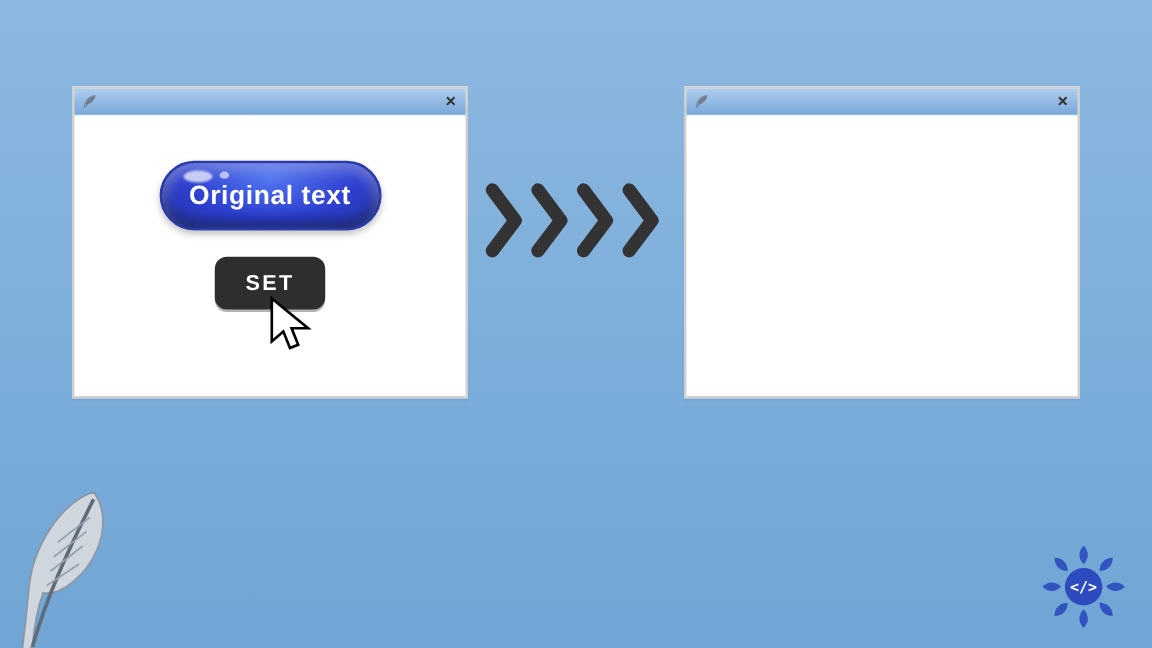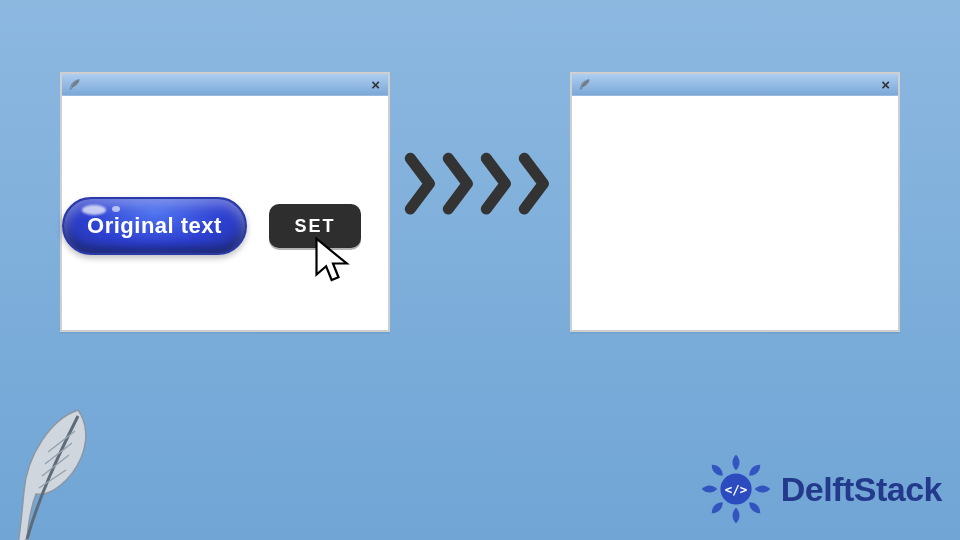--- a/index.html
+++ b/index.html
@@ -46,22 +46,23 @@
   .close-x {
     font-size: 15px;
     font-weight: bold;
     color: #333;
     line-height: 1;
     padding: 0 2px;
   }
   .window-body {
     flex: 1;
     display: flex;
-    align-items: center;
-    padding-top: 26px;
+    flex-direction: column;
+    align-items: center;
+    padding-top: 38px;
     gap: 22px;
     position: relative;
   }
   .pill-button {
     width: 185px;
     height: 58px;
     border-radius: 40px;
     background: radial-gradient(ellipse at 50% 25%, #4f74f0 0%, #2d3fd0 55%, #223399 100%);
     border: 2px solid #2a3aa8;
     box-shadow: inset 0 6px 12px rgba(255,255,255,0.35), inset 0 -6px 10px rgba(0,0,0,0.35), 0 3px 6px rgba(0,0,0,0.25);
@@ -250,14 +251,13 @@
           <path transform="rotate(180)" d="M0,-44 C6,-38 6,-30 0,-24 C-6,-30 -6,-38 0,-44 Z"></path>
           <path transform="rotate(225)" d="M0,-44 C6,-38 6,-30 0,-24 C-6,-30 -6,-38 0,-44 Z"></path>
           <path transform="rotate(270)" d="M0,-44 C6,-38 6,-30 0,-24 C-6,-30 -6,-38 0,-44 Z"></path>
           <path transform="rotate(315)" d="M0,-44 C6,-38 6,-30 0,-24 C-6,-30 -6,-38 0,-44 Z"></path>
         </g>
         <circle r="20" fill="#2b4bbf"></circle>
         <text x="0" y="6" text-anchor="middle" font-size="16" font-family="monospace" fill="#fff" font-weight="bold">&lt;/&gt;</text>
       </g>
     </svg>
   </span>
-  <span class="brand-text">DelftStack</span>
 </div>
 
 </body></html>

